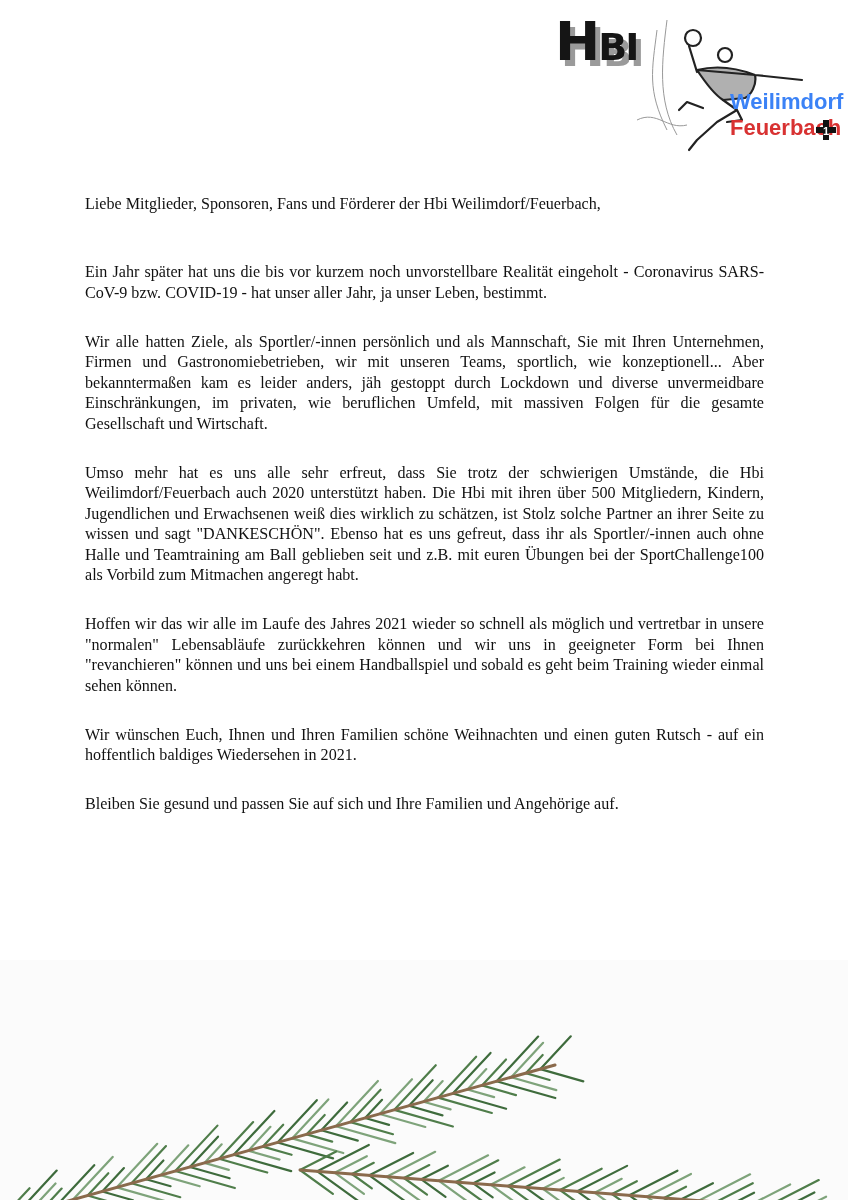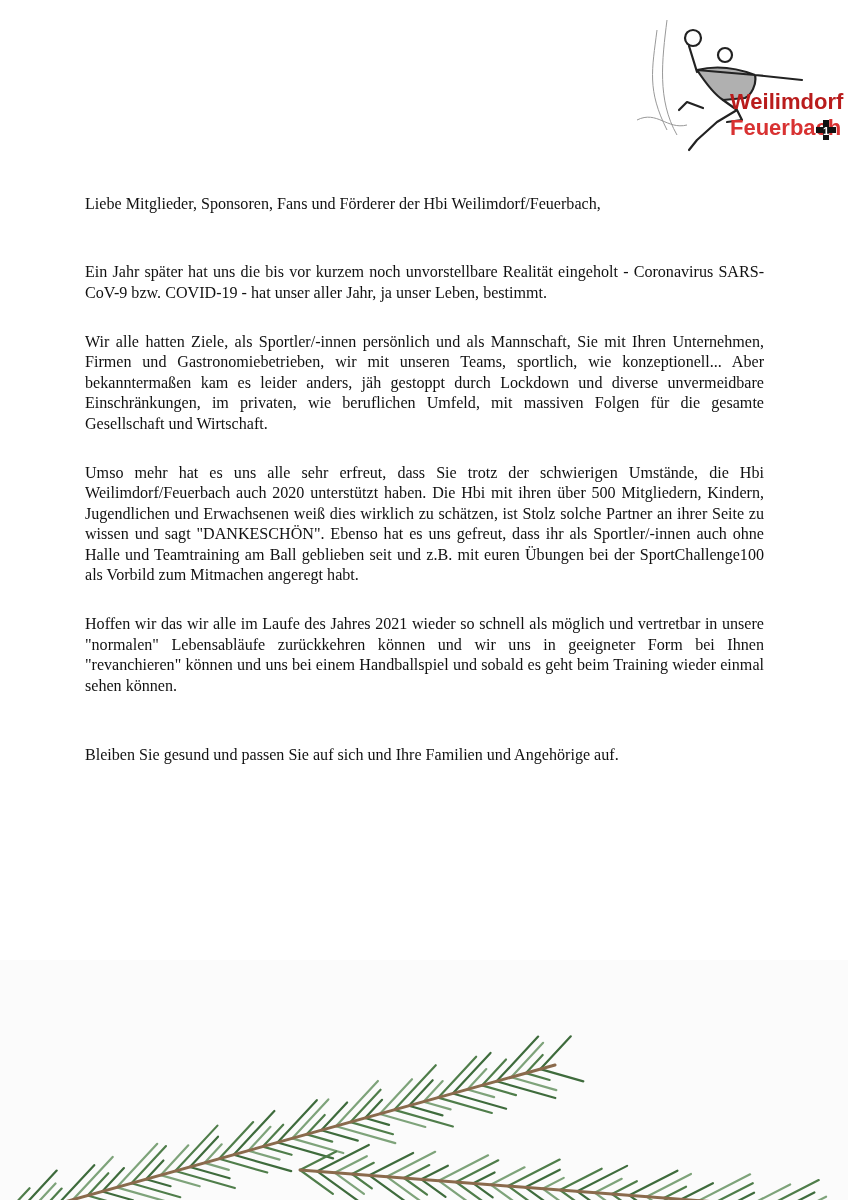--- a/index.html
+++ b/index.html
@@ -9,39 +9,40 @@
       font-family: "Liberation Serif", "DejaVu Serif", serif;
     }
     .logo { position: absolute; left: 545px; top: 2px; width: 300px; height: 150px; }
     .logo .hbi {
       position: absolute; left: 10px; top: 8px;
       font-family: "DejaVu Sans", sans-serif; font-weight: bold;
       font-size: 54px; letter-spacing: -2px; color: #151515;
       text-shadow: 5px 6px 0 #9a9a9a;
     }
     .logo .hbi .sm { font-size: 38px; }
-    .logo .w { position: absolute; left: 185px; top: 87px; font-family: "Liberation Sans", sans-serif; font-weight: bold; font-size: 22px; color: #b91c1c; }
+    .logo .w { position: absolute; left: 185px; top: 87px; font-family: "Liberation Sans", sans-serif; font-weight: bold; font-size: 22px; color: #3b82f6; }
     .logo .f { position: absolute; left: 185px; top: 113px; font-family: "Liberation Sans", sans-serif; font-weight: bold; font-size: 22px; color: #d83232; }
     .logo .plus { position: absolute; left: 270px; top: 117px; width: 22px; height: 22px; }
     .logo svg.player { position: absolute; left: 82px; top: 8px; }
     .text {
       position: absolute; left: 81px; width: 687px;
       font-size: 16.1px; line-height: 20.5px; text-align: justify;
     }
     .text p { margin: 4px; }
     .greeting { top: 190px; }
     .body-text { top: 258px; }
     .gap { height: 20.5px; }
     .last-left { text-align-last: left; }
     .branch { position: absolute; left: 0; top: 960px; width: 848px; height: 240px; background: #fbfbfb; }
   </style>
 </head>
 <body>
 
 <div class="logo">
+  <div class="hbi">H<span class="sm">BI</span></div>
   <svg class="player" width="210" height="145" viewBox="0 0 210 145">
     <g fill="none" stroke="#222" stroke-width="2.2" stroke-linecap="round" stroke-linejoin="round">
       <circle cx="66" cy="28" r="8" fill="#fff"></circle>
       <path d="M62 36 L70 62"></path>
       <circle cx="98" cy="45" r="7" fill="#fff"></circle>
       <path d="M70 60 C90 55 110 58 128 65 L175 70 M128 65 C130 75 124 85 118 88 L96 90 C88 85 80 75 70 60 Z" fill="#b0b0b0"></path>
       <path d="M96 90 L110 100 L90 112 L70 130 L62 140 M110 100 L115 110 L100 112 M76 98 L60 92 L52 100"></path>
     </g>
     <path d="M30 20 C25 60 20 80 40 120 M40 10 C35 50 30 90 50 125 M10 110 C30 100 40 120 60 115" fill="none" stroke="#999" stroke-width="1"></path>
   </svg>
@@ -59,20 +60,21 @@
 
 <div class="text body-text">
   <p class="last-left">Ein Jahr später hat uns die bis vor kurzem noch unvorstellbare Realität eingeholt - Coronavirus SARS-CoV-9 bzw. COVID-19 - hat unser aller Jahr, ja unser Leben, bestimmt.</p>
   <div class="gap"></div>
   <p class="last-left">Wir alle hatten Ziele, als Sportler/-innen persönlich und als Mannschaft, Sie mit Ihren Unternehmen, Firmen und Gastronomiebetrieben, wir mit unseren Teams, sportlich, wie konzeptionell... Aber bekanntermaßen kam es leider anders, jäh gestoppt durch Lockdown und diverse unvermeidbare Einschränkungen, im privaten, wie beruflichen Umfeld, mit massiven Folgen für die gesamte Gesellschaft und Wirtschaft.</p>
   <div class="gap"></div>
   <p class="last-left">Umso mehr hat es uns alle sehr erfreut, dass Sie trotz der schwierigen Umstände, die Hbi Weilimdorf/Feuerbach auch 2020 unterstützt haben. Die Hbi mit ihren über 500 Mitgliedern, Kindern, Jugendlichen und Erwachsenen weiß dies wirklich zu schätzen, ist Stolz solche Partner an ihrer Seite zu wissen und sagt "DANKESCHÖN". Ebenso hat es uns gefreut, dass ihr als Sportler/-innen auch ohne Halle und Teamtraining am Ball geblieben seit und z.B. mit euren Übungen bei der SportChallenge100 als Vorbild zum Mitmachen angeregt habt.</p>
   <div class="gap"></div>
   <p class="last-left">Hoffen wir das wir alle im Laufe des Jahres 2021 wieder so schnell als möglich und vertretbar in unsere "normalen" Lebensabläufe zurückkehren können und wir uns in geeigneter Form bei Ihnen "revanchieren" können und uns bei einem Handballspiel und sobald es geht beim Training wieder einmal sehen können.</p>
   <div class="gap"></div>
+  <p class="last-left">Wir wünschen Euch, Ihnen und Ihren Familien schöne Weihnachten und einen guten Rutsch - auf ein hoffentlich baldiges Wiedersehen in 2021.</p>
   <div class="gap"></div>
   <p class="last-left">Bleiben Sie gesund und passen Sie auf sich und Ihre Familien und Angehörige auf.</p>
   <div class="gap"></div>
 </div>
 
 <div class="branch">
   <svg id="branch-svg" width="848" height="240" viewBox="0 0 848 240">
       <line x1="0" y1="260" x2="29.534059079252145" y2="228.199066769932" stroke="#4f7d4a" stroke-width="2.2" stroke-linecap="round"></line>
       <line x1="0" y1="260" x2="41.73776039976151" y2="271.89619085304616" stroke="#4f7d4a" stroke-width="2.2" stroke-linecap="round"></line>
       <line x1="14.605263157894736" y1="255.92105263157896" x2="56.69127385088342" y2="210.60474807702224" stroke="#3e6b3c" stroke-width="2.2" stroke-linecap="round"></line>

